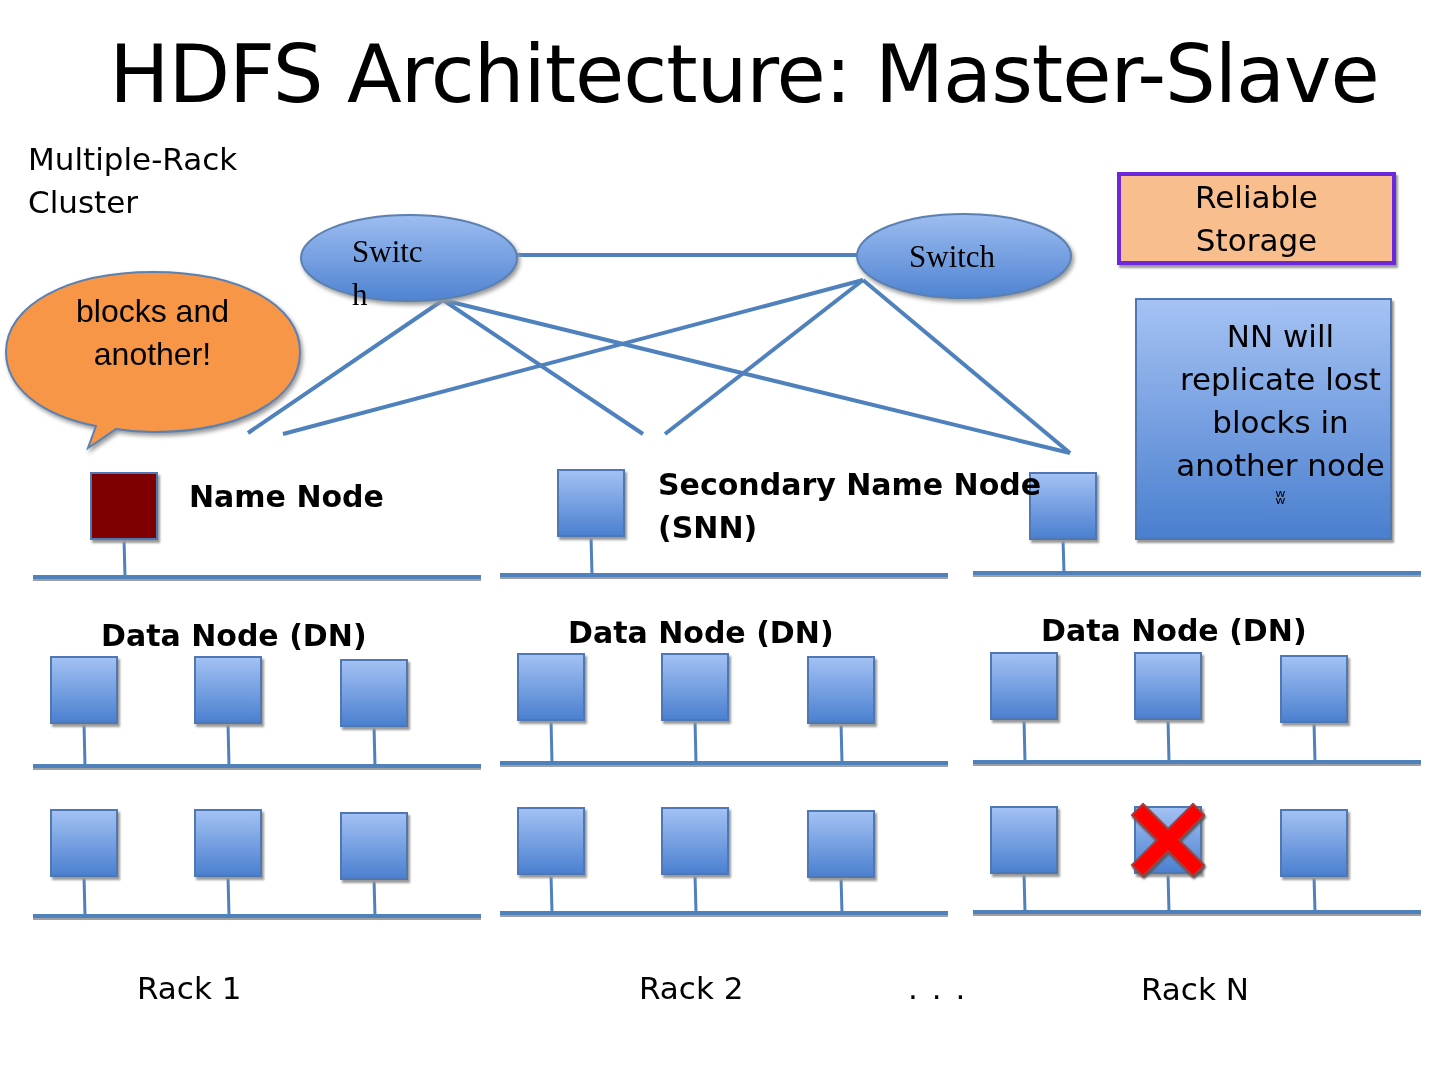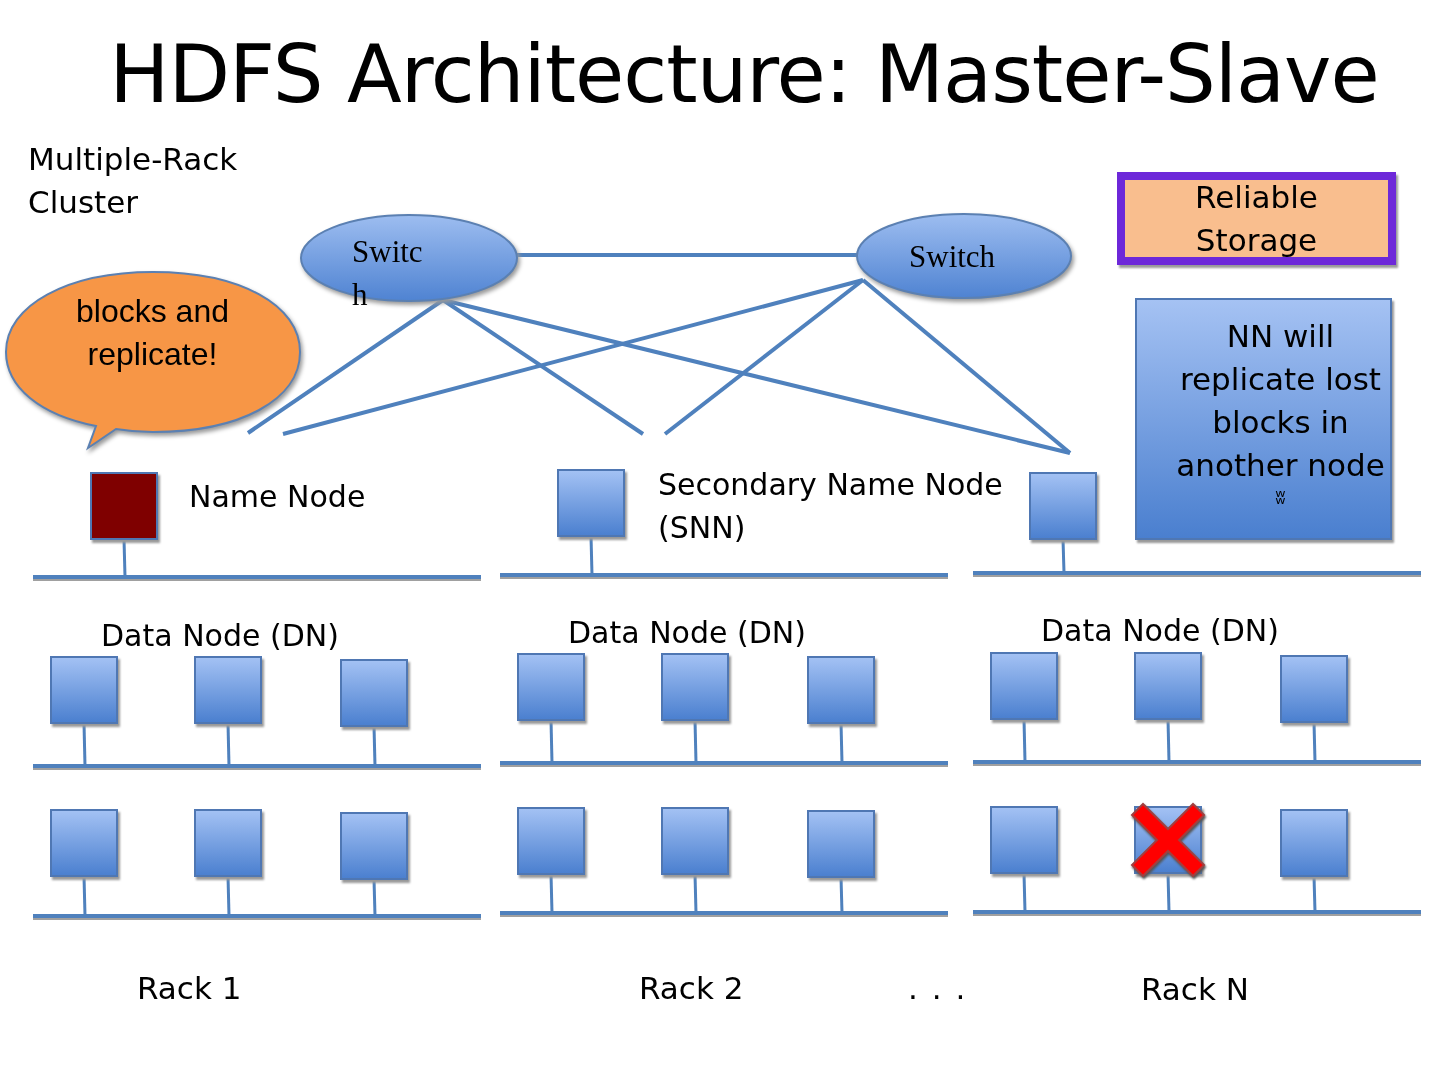--- a/index.html
+++ b/index.html
@@ -1,23 +1,23 @@
 <!DOCTYPE html>
 <html><head>
 <meta charset="utf-8">
 <style>
   html, body { margin:0; padding:0; background:#ffffff; }
   body { width:1440px; height:1080px; position:relative; overflow:hidden; font-family:"Liberation Sans", sans-serif; color:#000; }
   .abs { position:absolute; }
   #title { left:0; top:28px; width:1440px; text-align:center; font-size:80px; font-family:"DejaVu Sans", sans-serif; font-weight:normal; letter-spacing:-1px;margin-left:24px; }
   .cluster-label { left:28px; top:138px; font-weight:normal; font-family:"DejaVu Sans", sans-serif; font-size:31px; line-height:43px; }
   #diagram { position:absolute; left:0; top:0; }
-  .node-lbl { font-family:"DejaVu Sans", sans-serif; font-size:30px; line-height:43px; white-space:nowrap; }
+  .node-lbl { font-family:"DejaVu Sans", sans-serif; font-size:30px; line-height:43px; white-space:nowrap;font-weight:bold; }
   #bubble-text { left:30px; top:290px; width:245px; text-align:center; font-size:32px; line-height:43px; font-family:"Liberation Sans", sans-serif; }
-  #reliable { left:1117px; top:172px; width:279px; height:93px; background:#f9be8e; border:8px solid #6d28d9; box-shadow:2px 3px 2px #999; display:flex; align-items:center; justify-content:center; text-align:center; font-family:"DejaVu Sans", sans-serif; font-size:31px; line-height:43px; box-sizing:border-box; }
+  #reliable { left:1117px; top:172px; width:279px; height:93px; background:#f9be8e; border:4px solid #6d28d9; box-shadow:2px 3px 2px #999; display:flex; align-items:center; justify-content:center; text-align:center; font-family:"DejaVu Sans", sans-serif; font-size:31px; line-height:43px; box-sizing:border-box; }
   #replicate { left:1135px; top:298px; width:257px; height:242px; background:linear-gradient(#a5c2f3, #4a7fcf); border:2px solid #4f77b3; box-shadow:2px 3px 2px #999; text-align:center; font-family:"DejaVu Sans", sans-serif; font-size:31px; line-height:43px; box-sizing:border-box; padding-top:15px;padding-left:34px; }
   #replicate .sym { font-size:20px; line-height:20px; display:block; }
   .switch-text { font-family:Liberation Serif, serif; font-size:31px; line-height:43px; }
   .rack-lbl { font-family:"DejaVu Sans", sans-serif; font-size:31px; }
 </style>
 </head>
 <body>
 
 <div id="title" class="abs">HDFS Architecture: Master-Slave</div>
 
@@ -121,21 +121,21 @@
 </svg>
 
 <div class="abs switch-text" style="left:352px; top:230px;">
   <div>Switc</div>
   <div>h</div>
 </div>
 <div class="abs switch-text" style="left:909px; top:235px;">Switch</div>
 
 <div id="bubble-text" class="abs">
   <div>blocks and</div>
-  <div>replicate!</div>
+  <div>another!</div>
 </div>
 
 <div id="reliable" class="abs">
   <div>
     <div>Reliable</div>
     <div>Storage</div>
   </div>
 </div>
 
 <div id="replicate" class="abs">

